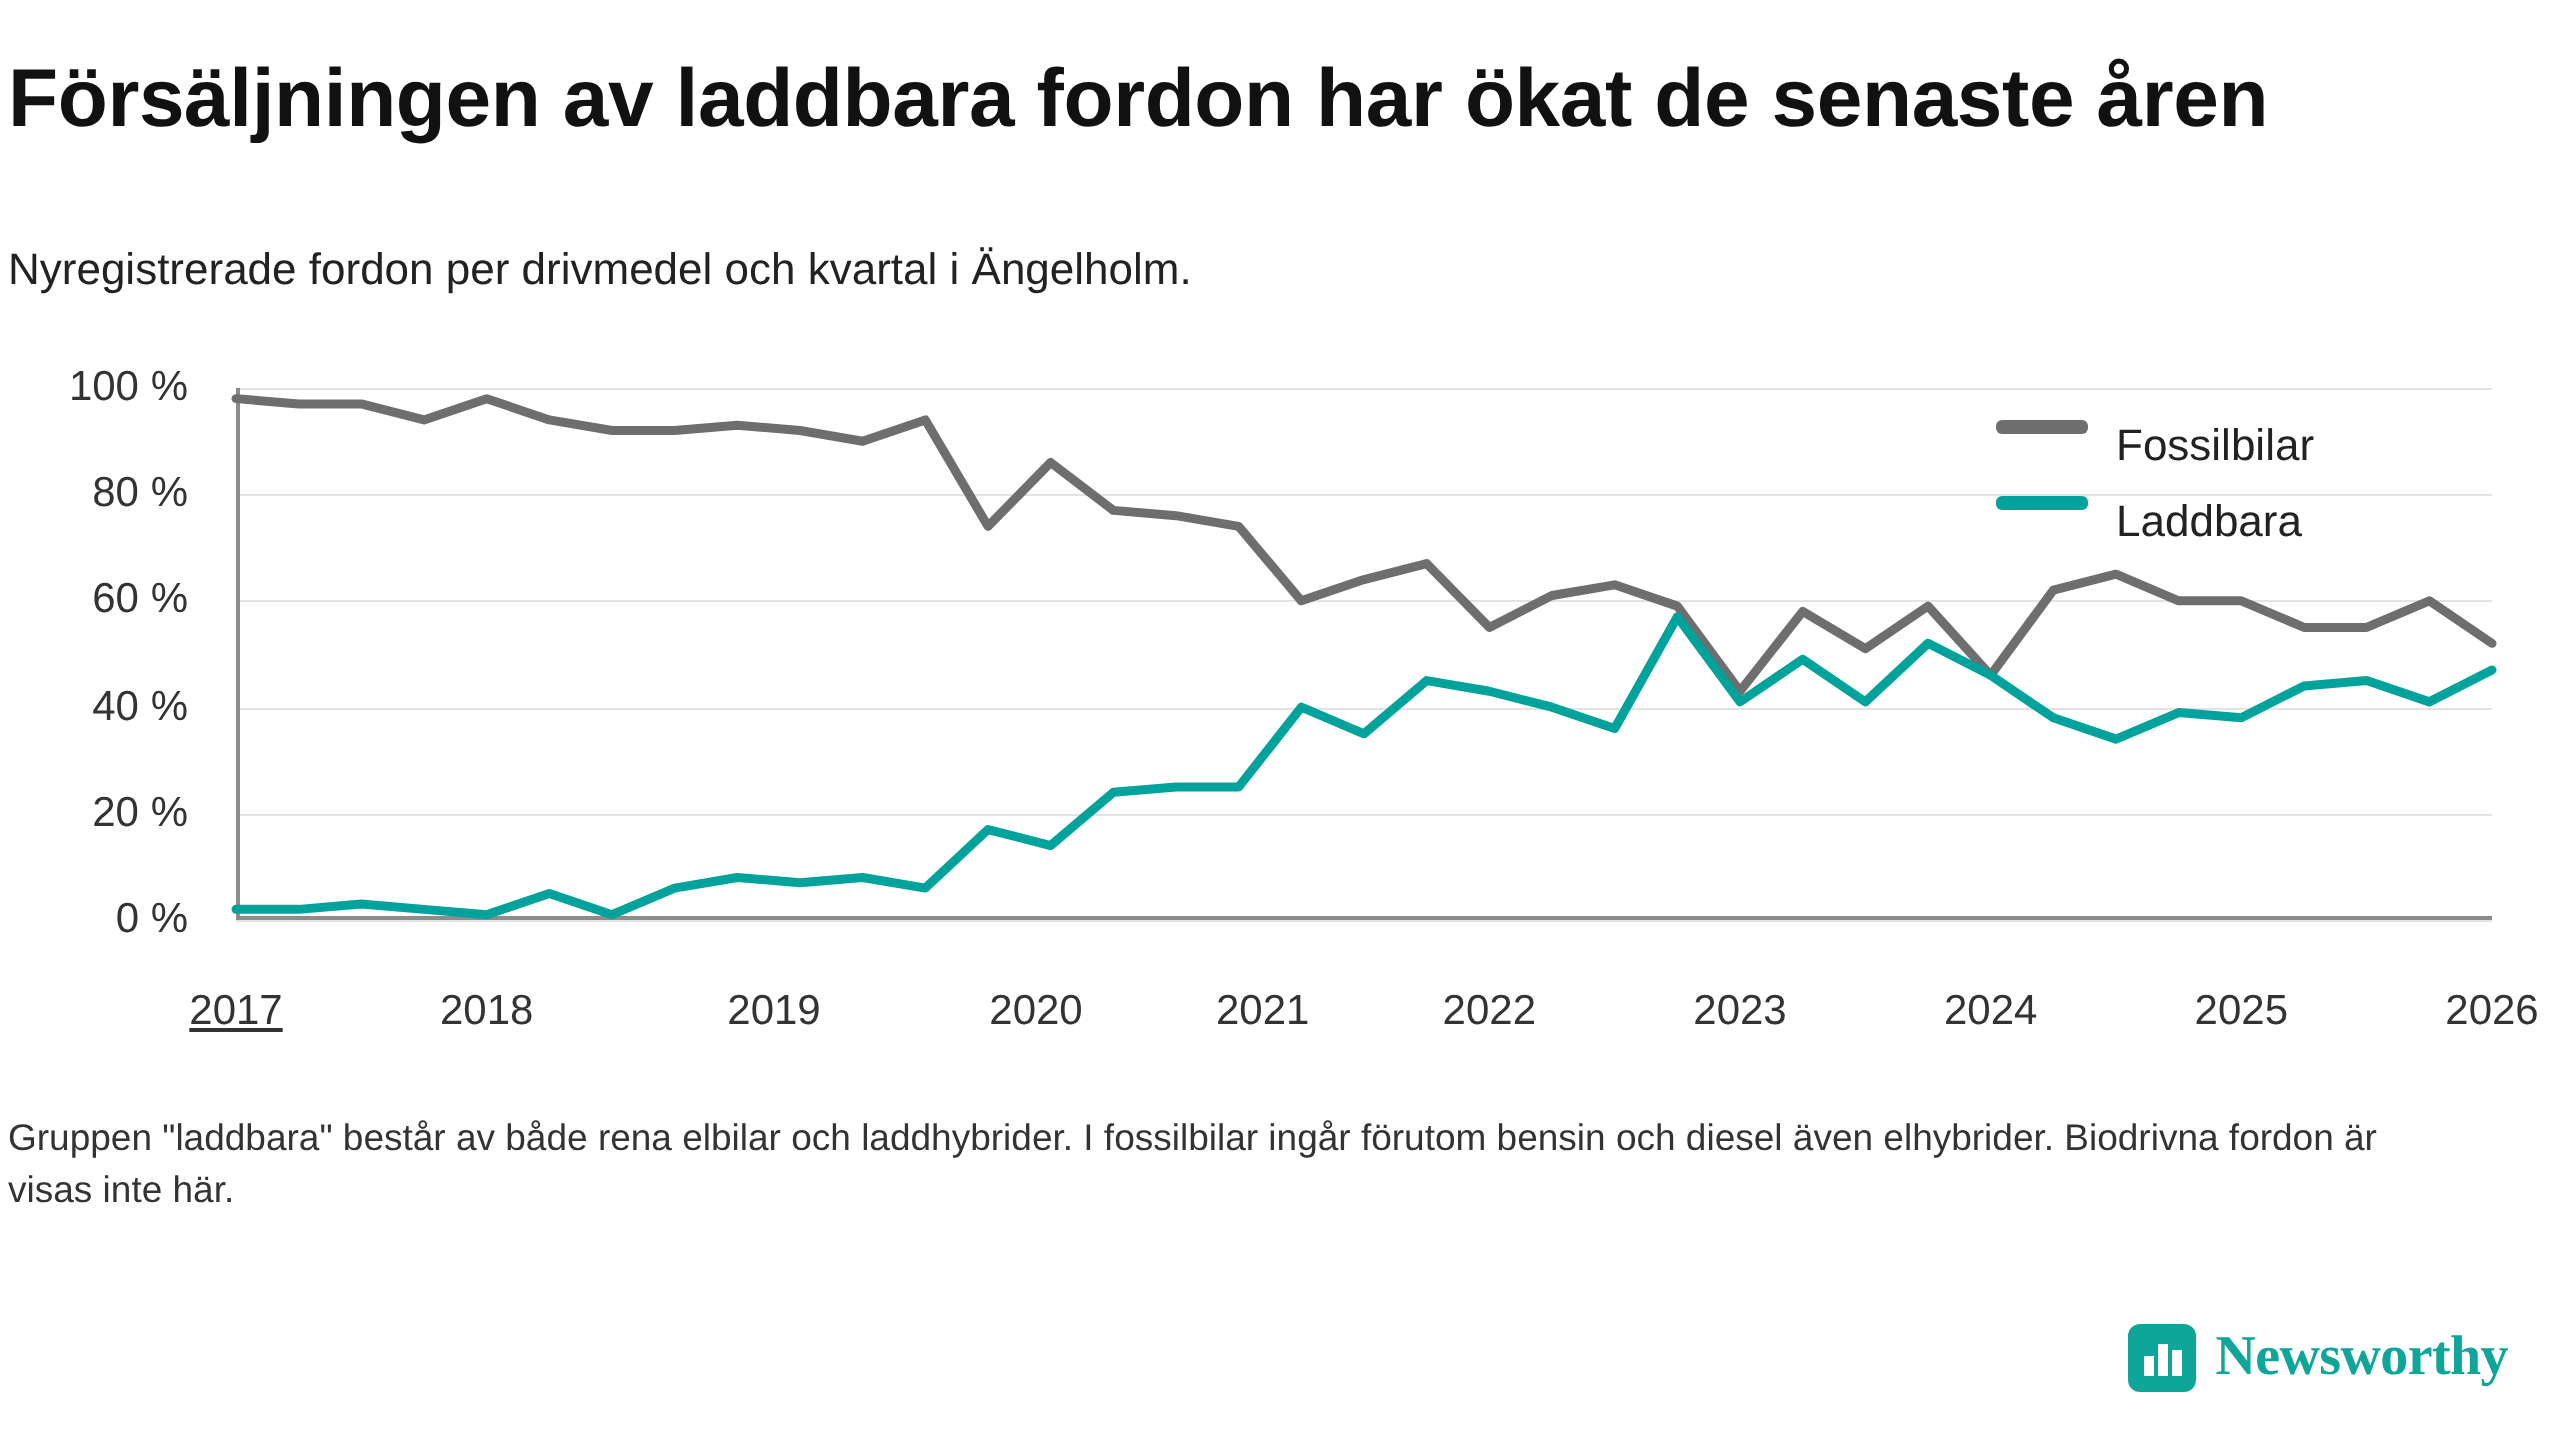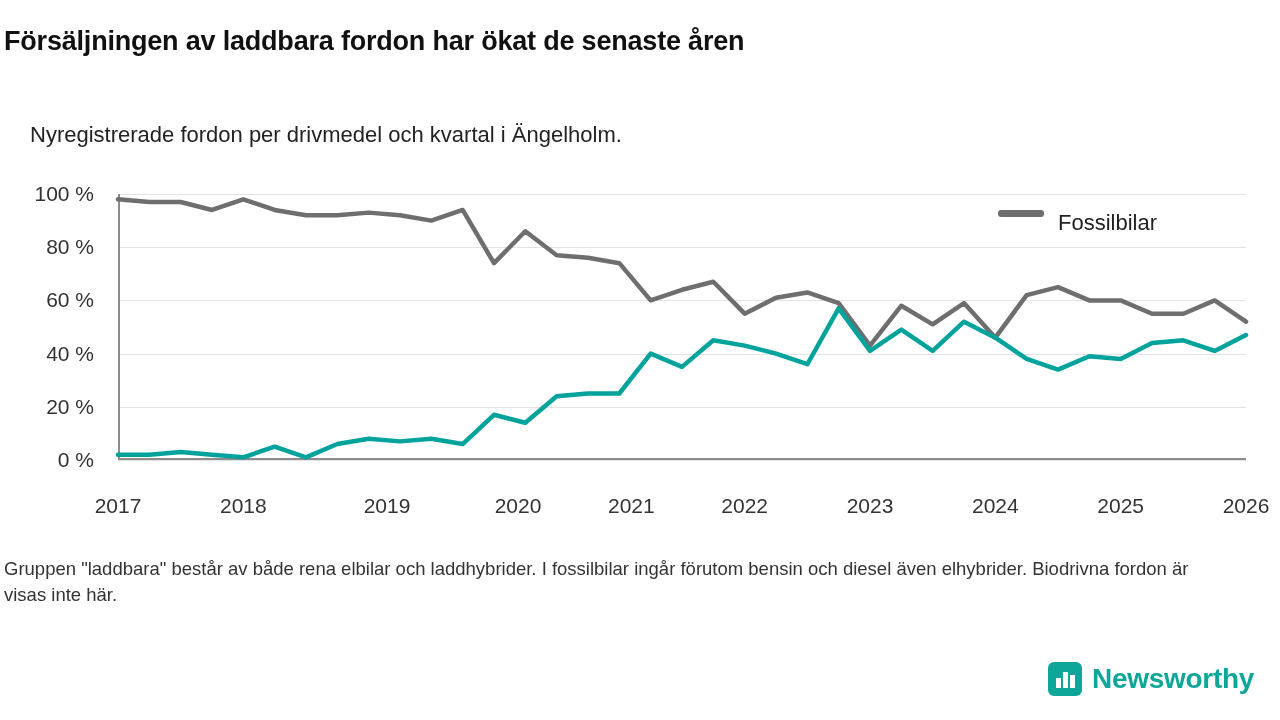--- a/index.html
+++ b/index.html
@@ -17,35 +17,34 @@
   .page {
     position: relative;
     width: 1280px;
     height: 720px;
     box-sizing: border-box;
   }
   .title {
     position: absolute;
     left: 4px;
     top: 26px;
-    font-size: 27px;
+    font-size: 41px;
     font-weight: bold;
     letter-spacing: -0.2px;
     color: #111111;
     white-space: nowrap;
   }
   .subtitle {
     position: absolute;
     left: 4px;
     top: 122px;
     font-size: 22px;
     font-weight: 400;
     color: #222222;
     white-space: nowrap;
-    margin-left: 26px;
   }
   .chart-area {
     position: absolute;
     left: 0px;
     top: 172px;
     width: 1256px;
     height: 340px;
   }
   .plot {
     position: absolute;
@@ -158,20 +157,21 @@
     display: block;
   }
   .brand-mark i:nth-child(1) { left: 8px; height: 10px; }
   .brand-mark i:nth-child(2) { left: 15px; height: 16px; }
   .brand-mark i:nth-child(3) { left: 22px; height: 13px; }
   .brand-name {
     font-size: 28px;
     font-weight: bold;
     color: #0fa69a;
     letter-spacing: -0.3px;
+    font-family: Liberation Serif, serif;
   }
 </style>
 </head>
 <body>
 
 <div class="page">
 
   <div class="title">Försäljningen av laddbara fordon har ökat de senaste åren</div>
   <div class="subtitle">Nyregistrerade fordon per drivmedel och kvartal i Ängelholm.</div>
 
@@ -185,41 +185,45 @@
         <div class="gridline" style="top: 159.6px;"></div>
         <div class="ytick" style="top: 159.6px;">40 %</div>
         <div class="gridline" style="top: 106.4px;"></div>
         <div class="ytick" style="top: 106.4px;">60 %</div>
         <div class="gridline" style="top: 53.2px;"></div>
         <div class="ytick" style="top: 53.2px;">80 %</div>
         <div class="gridline" style="top: 0px;"></div>
         <div class="ytick" style="top: 0px;">100 %</div>
         <div class="axis-line-x"></div>
         <div class="axis-line-y"></div>
-        <div class="xtick" style="left: 0px;">2017</div>
+        <div class="xtick" style="left: 0px; text-decoration: underline;">2017</div>
         <div class="xtick" style="left: 125.333px;">2018</div>
         <div class="xtick" style="left: 269px;">2019</div>
         <div class="xtick" style="left: 400px;">2020</div>
         <div class="xtick" style="left: 501.333px; margin-left: 12px;">2021</div>
         <div class="xtick" style="left: 626.667px;">2022</div>
         <div class="xtick" style="left: 752px; text-align: center;">2023</div>
         <div class="xtick" style="left: 877.333px;">2024</div>
         <div class="xtick" style="left: 1002.67px;">2025</div>
         <div class="xtick" style="left: 1128px;">2026</div>
         <svg class="lines" viewBox="0 0 1128 266" preserveAspectRatio="none">
           <path d="M0.00 5.32 L31.33 7.98 L62.67 7.98 L94.00 15.96 L125.33 5.32 L156.67 15.96 L188.00 21.28 L219.33 21.28 L250.67 18.62 L282.00 21.28 L313.33 26.60 L344.67 15.96 L376.00 69.16 L407.33 37.24 L438.67 61.18 L470.00 63.84 L501.33 69.16 L532.67 106.40 L564.00 95.76 L595.33 87.78 L626.67 119.70 L658.00 103.74 L689.33 98.42 L720.67 109.06 L752.00 151.62 L783.33 111.72 L814.67 130.34 L846.00 109.06 L877.33 143.64 L908.67 101.08 L940.00 93.10 L971.33 106.40 L1002.67 106.40 L1034.00 119.70 L1065.33 119.70 L1096.67 106.40 L1128.00 127.68" fill="none" stroke="#6e6e6e" stroke-width="4.5" stroke-linejoin="round" stroke-linecap="round"></path>
           <path d="M0.00 260.68 L31.33 260.68 L62.67 258.02 L94.00 260.68 L125.33 263.34 L156.67 252.70 L188.00 263.34 L219.33 250.04 L250.67 244.72 L282.00 247.38 L313.33 244.72 L344.67 250.04 L376.00 220.78 L407.33 228.76 L438.67 202.16 L470.00 199.50 L501.33 199.50 L532.67 159.60 L564.00 172.90 L595.33 146.30 L626.67 151.62 L658.00 159.60 L689.33 170.24 L720.67 114.38 L752.00 156.94 L783.33 135.66 L814.67 156.94 L846.00 127.68 L877.33 143.64 L908.67 164.92 L940.00 175.56 L971.33 162.26 L1002.67 164.92 L1034.00 148.96 L1065.33 146.30 L1096.67 156.94 L1128.00 140.98" fill="none" stroke="#00a39b" stroke-width="4.5" stroke-linejoin="round" stroke-linecap="round"></path>
         </svg>
       </div>
 
     <div class="legend">
       <div class="legend-row">
         <span class="legend-swatch" id="sw0" style="background: rgb(110, 110, 110);"></span>
         <span class="legend-label">Fossilbilar</span>
       </div>
+      <div class="legend-row">
+        <span class="legend-swatch" id="sw1" style="background: rgb(0, 163, 155);"></span>
+        <span class="legend-label">Laddbara</span>
+      </div>
     </div>
   </div>
 
   <div class="footnote">Gruppen "laddbara" består av både rena elbilar och laddhybrider. I fossilbilar ingår förutom bensin och diesel även elhybrider. Biodrivna fordon är visas inte här.</div>
 
   <div class="brand">
     <span class="brand-mark">
         <i></i>
         <i></i>
         <i></i>

